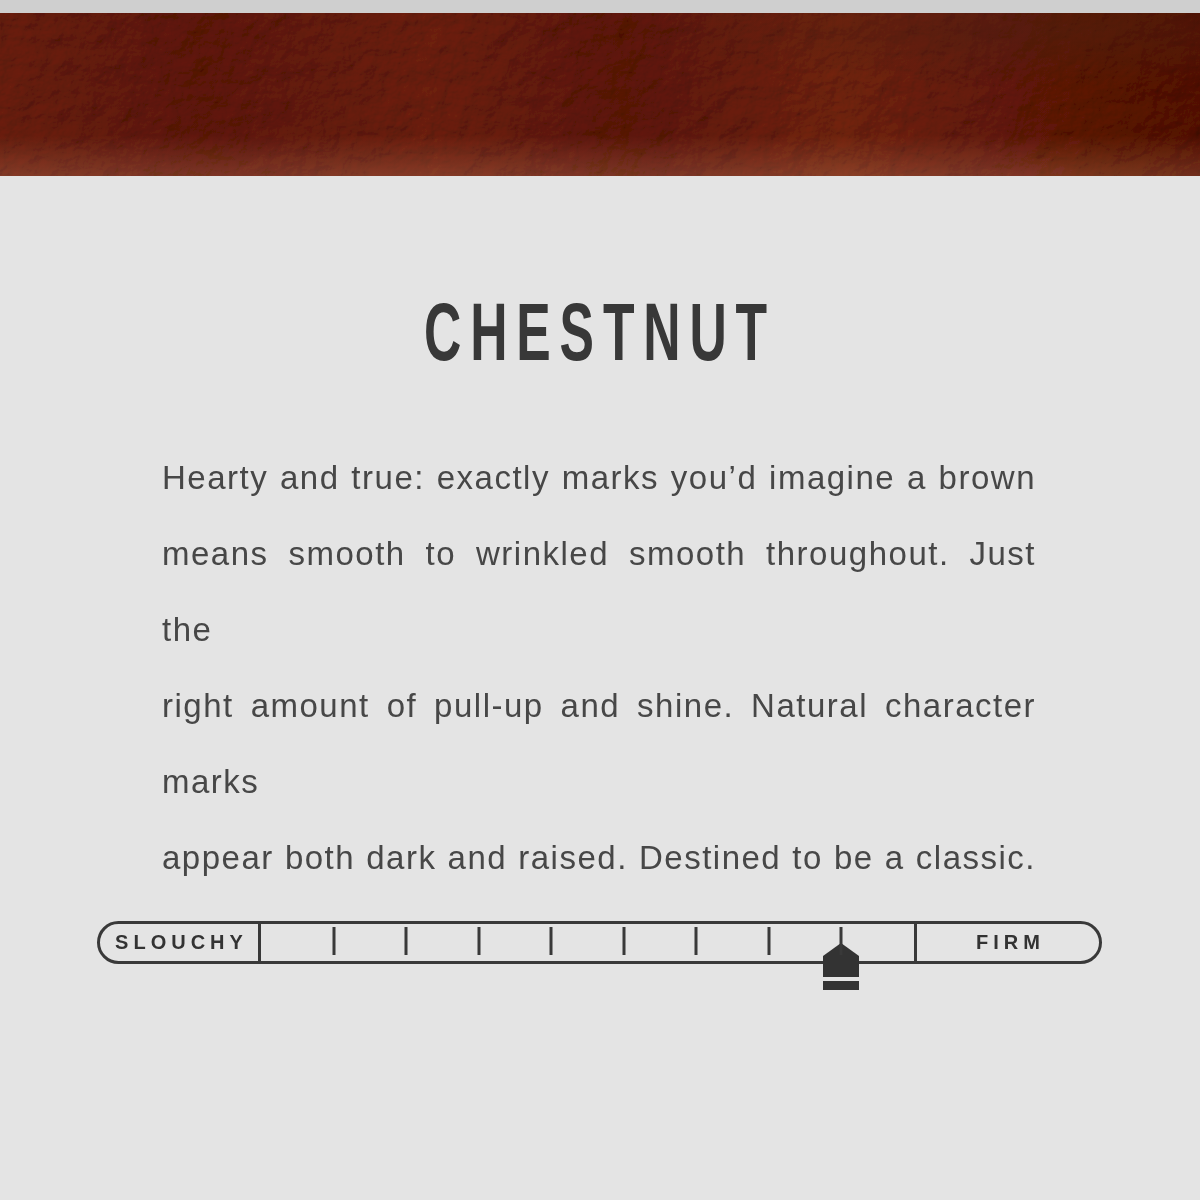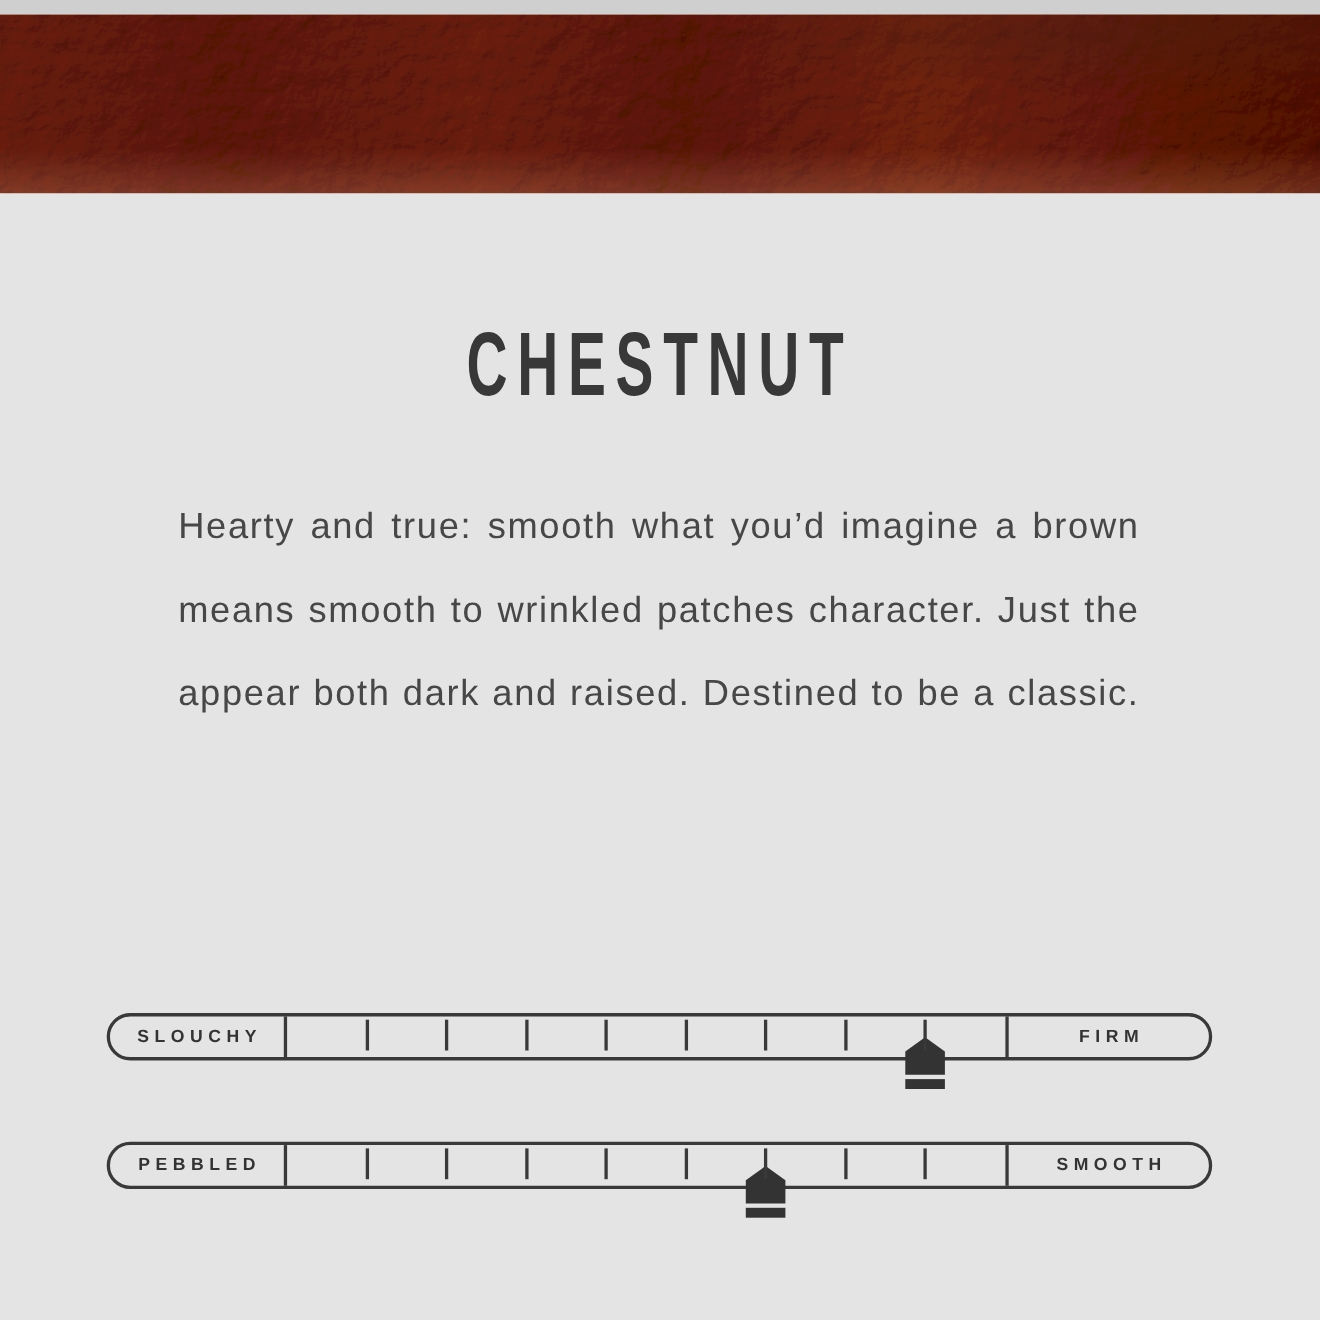--- a/index.html
+++ b/index.html
@@ -62,21 +62,21 @@
   .slider.s1{top:1025px;}
 
   .slider .cap{
     display:flex;align-items:center;justify-content:center;
     box-sizing:border-box;
     flex:0 0 auto;
   }
   .slider .cap.left{width:161px;border-right:3px solid #393939;}
   .slider .cap.right{width:185px;border-left:3px solid #393939;}
   .slider .cap .lbl{
-    font-size:16px;font-weight:700;letter-spacing:5px;
+    font-size:20px;font-weight:700;letter-spacing:5px;
     color:#333333;
     padding-left:5px; 
     white-space:nowrap;
   }
 
   .zone{
     position:relative;flex:1 1 auto;
     overflow:visible;
   }
   .tick{
@@ -124,22 +124,23 @@
       </defs>
       <rect width="1200" height="163" fill="url(#tone)" filter="url(#leatherfx)"></rect>
       <rect width="1200" height="163" fill="url(#darkpatch)"></rect>
       <rect width="1200" height="163" fill="url(#bottomlight)"></rect>
     </svg>
   </div>
 
   <h1 class="title">CHESTNUT</h1>
 
   <div class="desc">
-    <div class="line">Hearty and true: smooth what you’d imagine a brown</div>
-    <div class="line">means smooth to wrinkled patches character. Just the</div>
+    <div class="line">Hearty and true: exactly marks you’d imagine a brown</div>
+    <div class="line">means smooth to wrinkled smooth throughout. Just the</div>
+    <div class="line">right amount of pull-up and shine. Natural character marks</div>
     <div class="line">appear both dark and raised. Destined to be a classic.</div>
   </div>
 
   <div class="slider s0">
     <div class="cap left">
       <span class="lbl">SLOUCHY</span>
     </div>
     <div class="zone">
       <svg class="marker" viewBox="0 0 40 50" style="left: 88.8889%;">
         <polygon points="20,0 38,13 38,34 2,34 2,13" fill="#333333"></polygon>
@@ -152,36 +153,14 @@
         <div class="tick" style="left: 55.5556%;"></div>
         <div class="tick" style="left: 66.6667%;"></div>
         <div class="tick" style="left: 77.7778%;"></div>
         <div class="tick" style="left: 88.8889%;"></div>
       </div>
     <div class="cap right">
       <span class="lbl">FIRM</span>
     </div>
   </div>
 
-  <div class="slider s1">
-    <div class="cap left">
-      <span class="lbl">PEBBLED</span>
-    </div>
-    <div class="zone">
-      <svg class="marker" viewBox="0 0 40 50" style="left: 66.6667%;">
-        <polygon points="20,0 38,13 38,34 2,34 2,13" fill="#333333"></polygon>
-        <rect x="2" y="38" width="36" height="9" fill="#333333"></rect>
-      </svg>
-    <div class="tick" style="left: 11.1111%;"></div>
-        <div class="tick" style="left: 22.2222%;"></div>
-        <div class="tick" style="left: 33.3333%;"></div>
-        <div class="tick" style="left: 44.4444%;"></div>
-        <div class="tick" style="left: 55.5556%;"></div>
-        <div class="tick" style="left: 66.6667%;"></div>
-        <div class="tick" style="left: 77.7778%;"></div>
-        <div class="tick" style="left: 88.8889%;"></div>
-      </div>
-    <div class="cap right">
-      <span class="lbl">SMOOTH</span>
-    </div>
-  </div>
 
 </div>
 
 </body></html>

